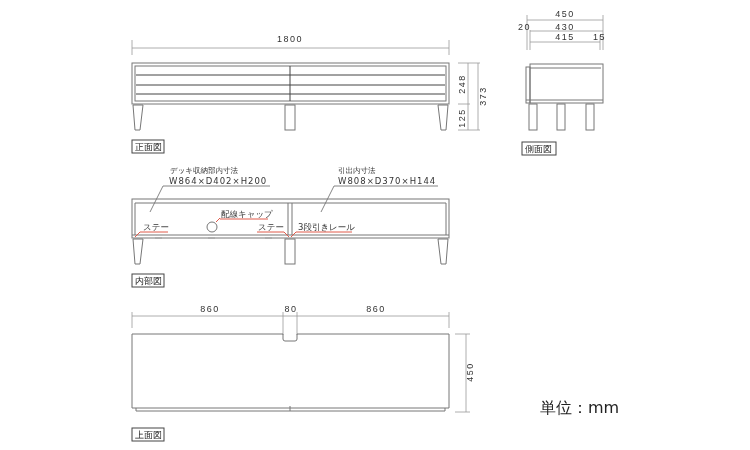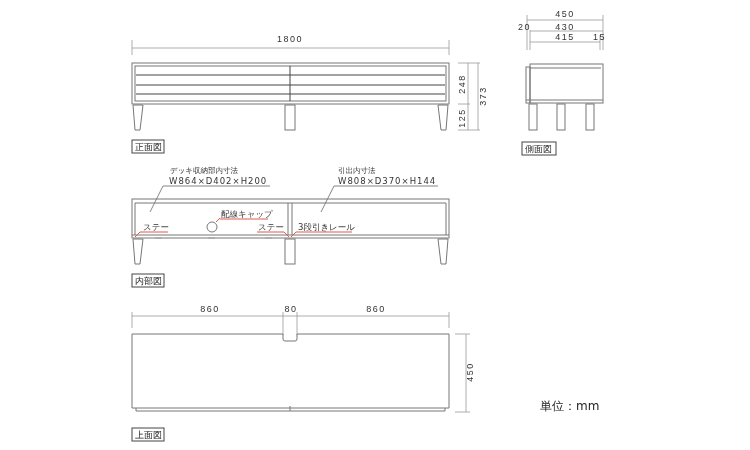--- a/index.html
+++ b/index.html
@@ -8,21 +8,21 @@
   svg { position: absolute; left: 0; top: 0; }
   .ln { stroke: #777; stroke-width: 1; fill: none; }
   .ln-dk { stroke: #444; stroke-width: 1; fill: none; }
   .dim { stroke: #999; stroke-width: 0.8; fill: none; }
   .lead { stroke: #666; stroke-width: 0.8; fill: none; }
   .red { stroke: #e05a4a; stroke-width: 1; fill: none; }
   .dimtxt { font-family: "Liberation Sans", sans-serif; font-size: 9px; fill: #333; letter-spacing: 1.5px; }
   .smtxt { font-family: "DejaVu Sans", sans-serif; font-size: 7.5px; fill: #333; }
   .lbltxt { font-family: "DejaVu Sans", sans-serif; font-size: 8.5px; fill: #333; }
   .viewlbl { font-family: "DejaVu Sans", sans-serif; font-size: 9px; fill: #222; }
-  .unit { position: absolute; left: 540px; top: 398px; font-size: 12px; color: #222;
+  .unit { position: absolute; left: 540px; top: 398px; font-size: 16px; color: #222;
           font-family: "DejaVu Sans", sans-serif; }
 </style>
 </head>
 <body>
 
 <svg width="750" height="450" viewBox="0 0 750 450">
 
   <g>
 
     <line class="dim" x1="132" y1="40" x2="132" y2="55"></line>

